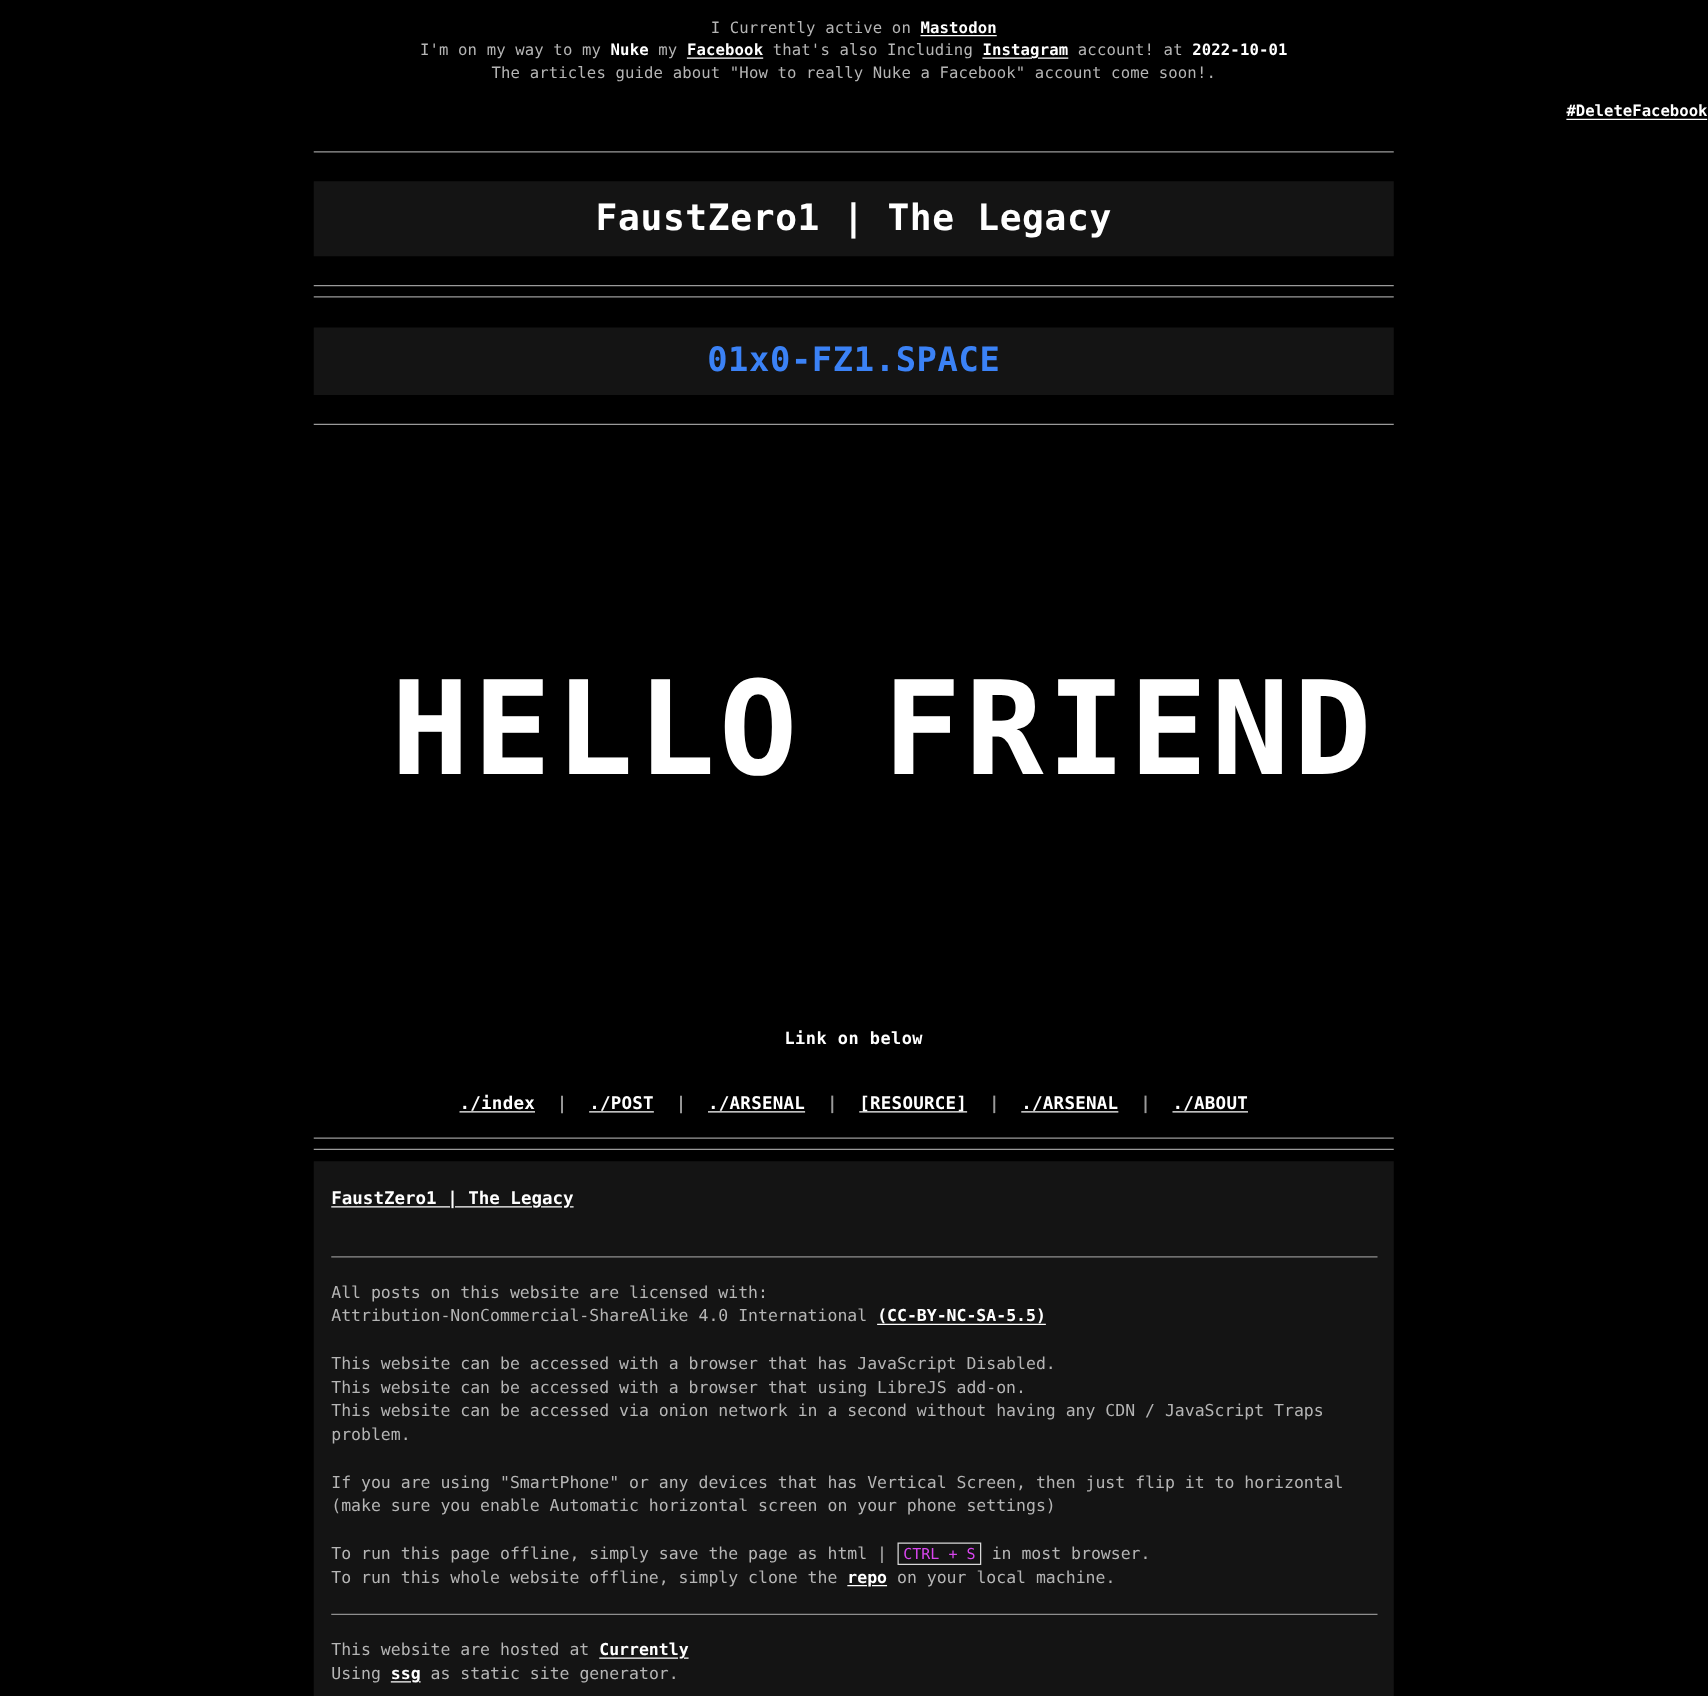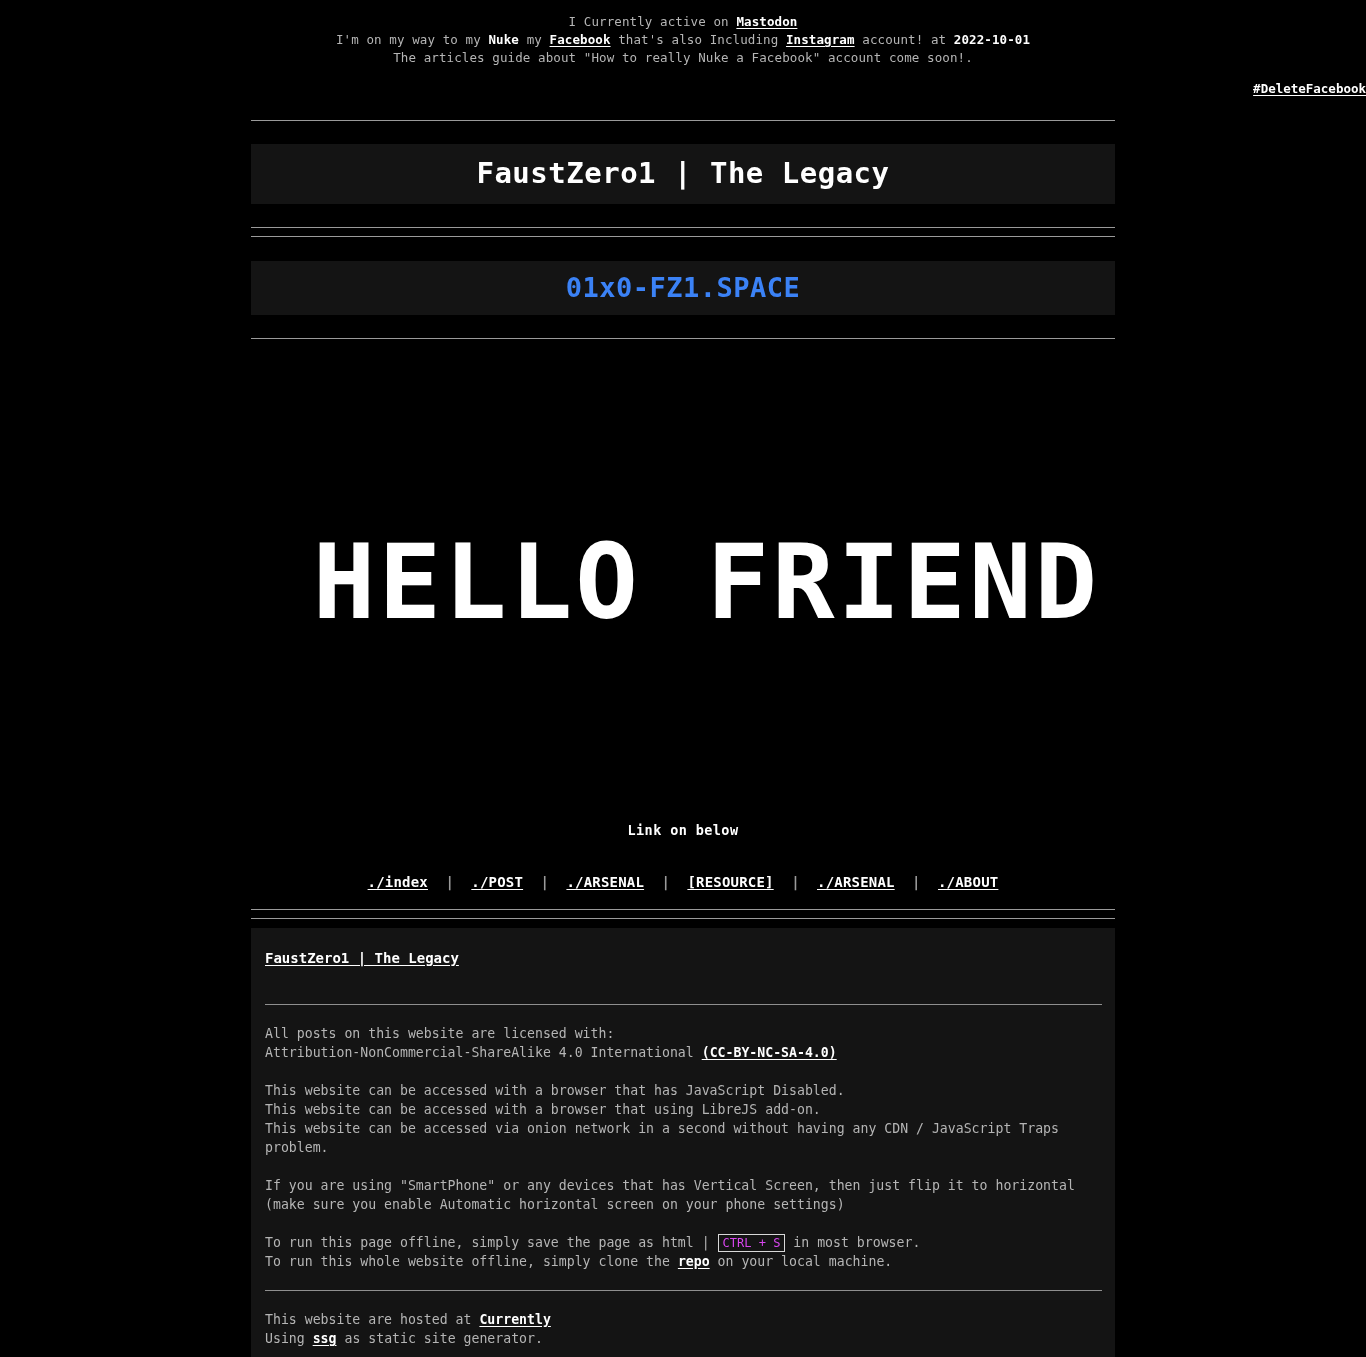--- a/index.html
+++ b/index.html
@@ -244,21 +244,21 @@
       </div>
 
       <div class="gap-19"></div>
 
 
       <hr class="hr-inner">
 
       <div class="fc-p">All posts on this website are licensed with:</div>
       <div class="fc-p">
         <span>Attribution-NonCommercial-ShareAlike 4.0 International</span>
-        <a class="lnk" href="#">(CC-BY-NC-SA-4.0)</a>
+        <a class="lnk" href="#">(CC-BY-NC-SA-5.5)</a>
       </div>
 
       <div class="gap-19"></div>
 
       <div class="fc-p">This website can be accessed with a browser that has JavaScript Disabled.</div>
       <div class="fc-p">This website can be accessed with a browser that using LibreJS add-on.</div>
       <div class="fc-p">This website can be accessed via onion network in a second without having any CDN / JavaScript Traps problem.</div>
 
       <div class="gap-19"></div>
 

